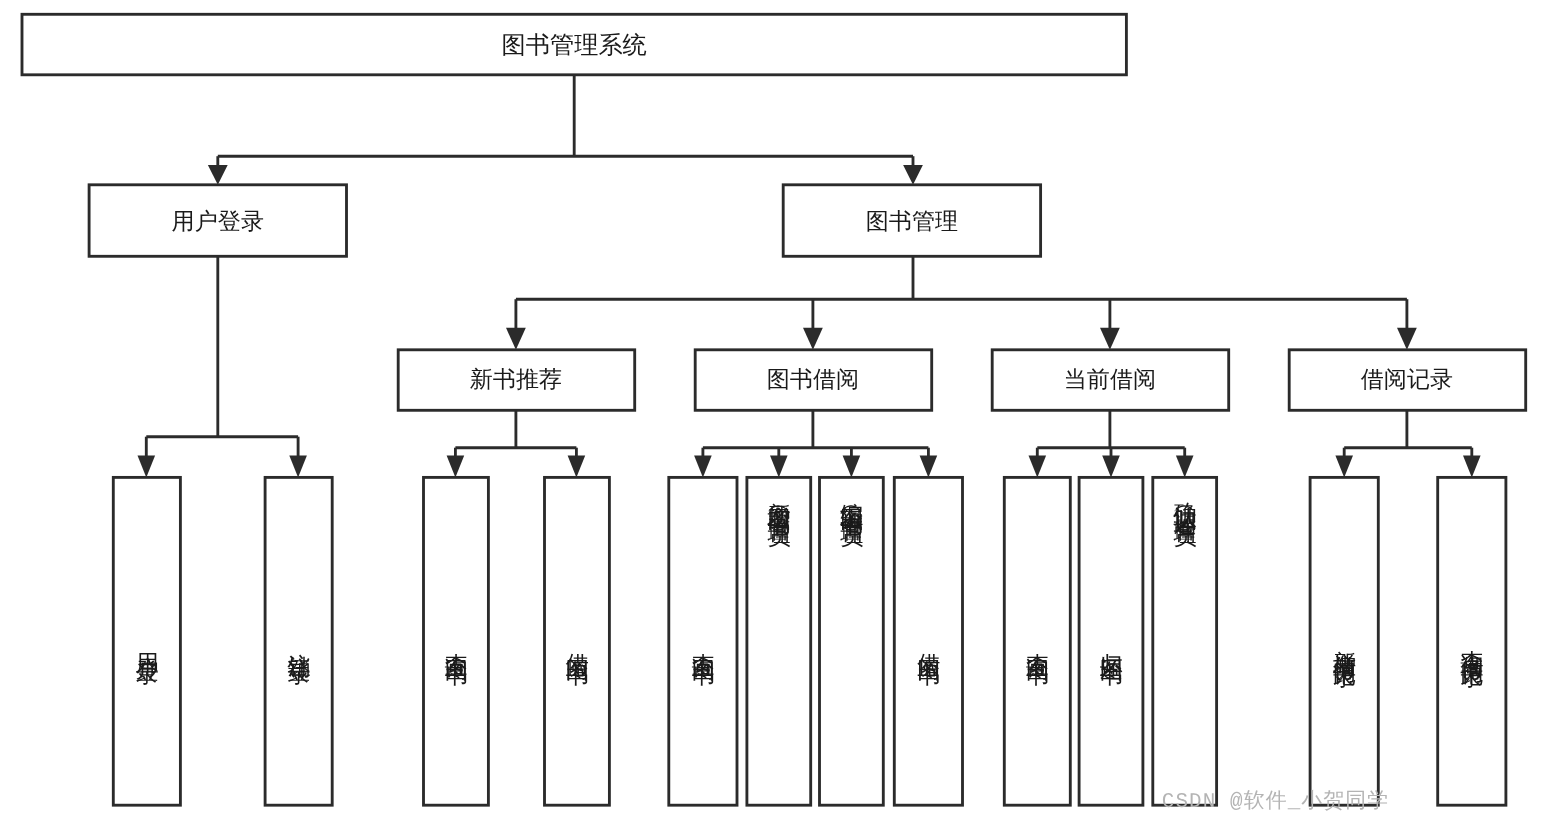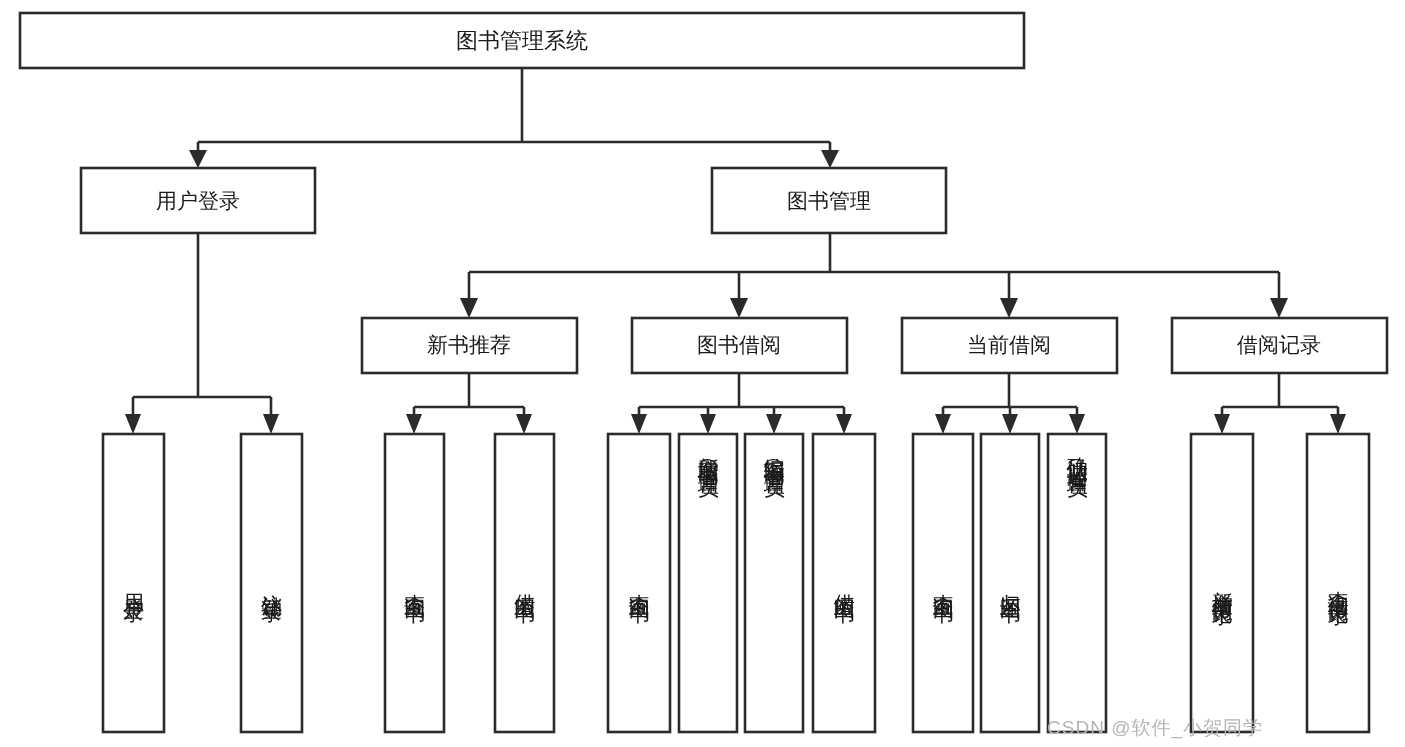--- a/index.html
+++ b/index.html
@@ -72,21 +72,21 @@
     line-height: 1.08;
     letter-spacing: 3px;
     color: #1a1a1a;
     white-space: nowrap;
     text-align: center;
   }
   .watermark {
     position: absolute;
     right: 14px;
     bottom: 6px;
-    font-family: Liberation Sans, sans-serif;
+    font-family: Liberation Mono, monospace;
     font-size: 19px;
     color: #b4b4b4;
     letter-spacing: 1px;
     white-space: nowrap;
     pointer-events: none;
   }
 </style>
 </head>
 <body>
 

